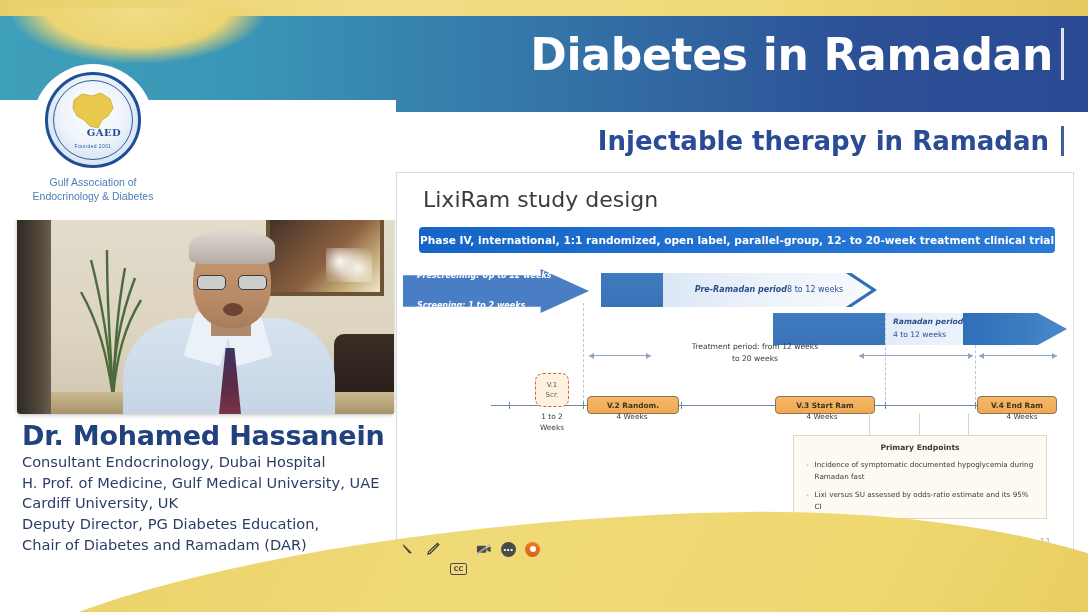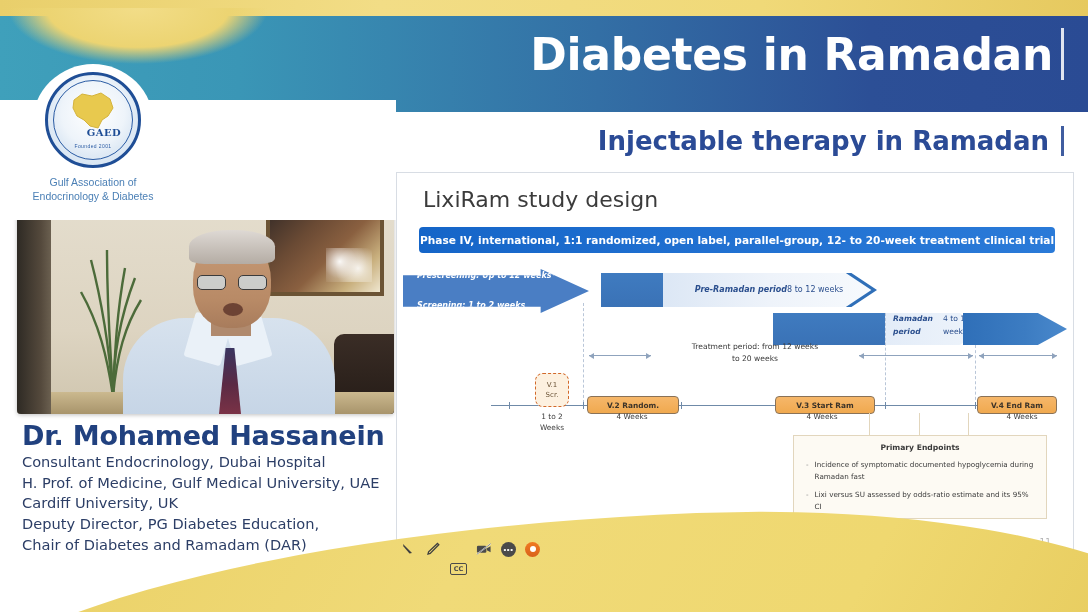--- a/index.html
+++ b/index.html
@@ -233,21 +233,21 @@
   }
 
   .bar-dark-2 {
     position: absolute; left: 376px; top: 140px; width: 112px; height: 32px;
     background: linear-gradient(180deg, #3f7bc0 0%, #3a72b6 100%);
   }
   .arrow-ram {
     position: absolute; left: 488px; top: 140px; width: 96px; height: 32px;
     background: linear-gradient(90deg, #e3ecf8 0%, #eef4fb 100%);
     clip-path: polygon(0 0, 78% 0, 100% 50%, 78% 100%, 0 100%);
-    display: flex; flex-direction: row; justify-content: center; padding-left: 8px;
+    display: flex; flex-direction: column; justify-content: center; padding-left: 8px;
   }
   .arrow-ram div { color: #2b4f8e; font-size: 7.6px; line-height: 1.7; font-family: "DejaVu Sans", sans-serif; }
   .arrow-ram .ital { font-style: italic; font-weight: bold; }
   .arrow-ram-solid {
     position: absolute; left: 566px; top: 140px; width: 104px; height: 32px;
     background: linear-gradient(90deg, #2f6fb8 0%, #3c7cc2 60%, #4a89cc 100%);
     clip-path: polygon(0 0, 72% 0, 100% 50%, 72% 100%, 0 100%);
   }
 
   

